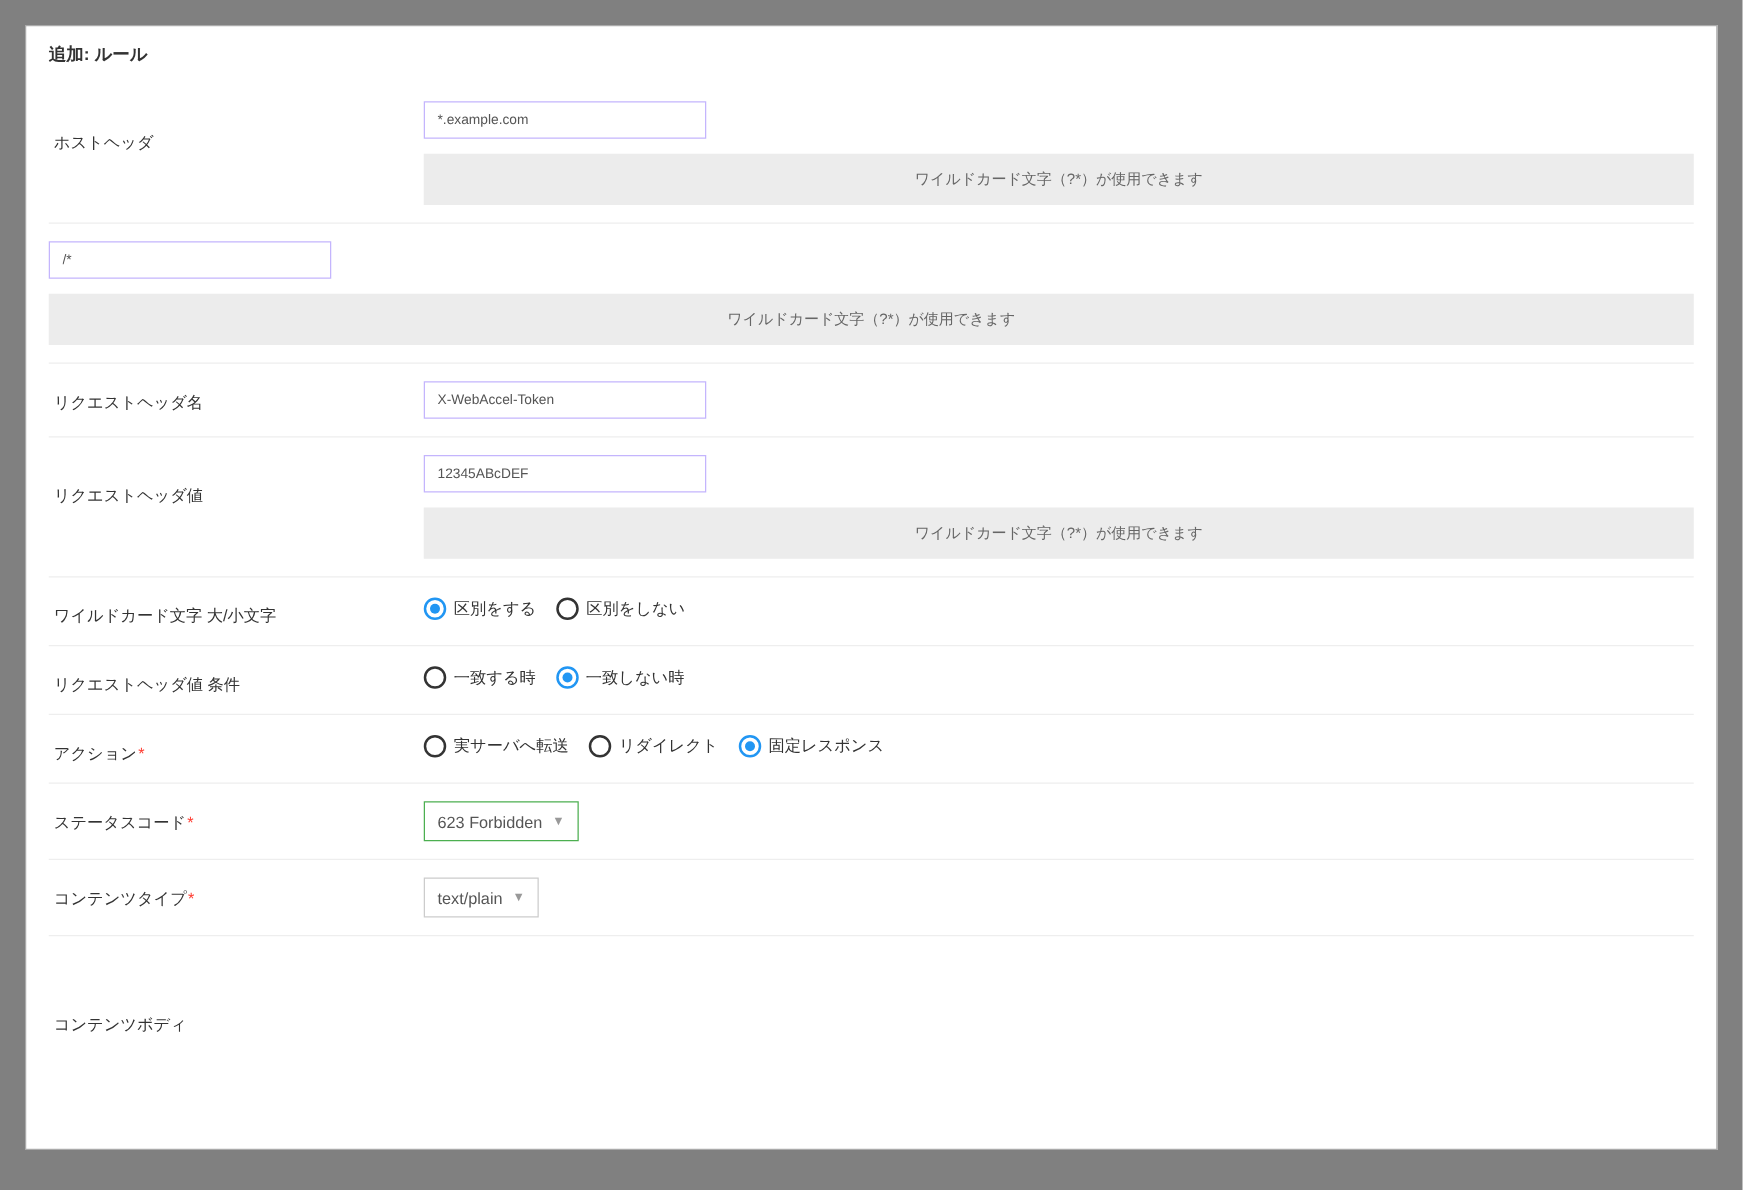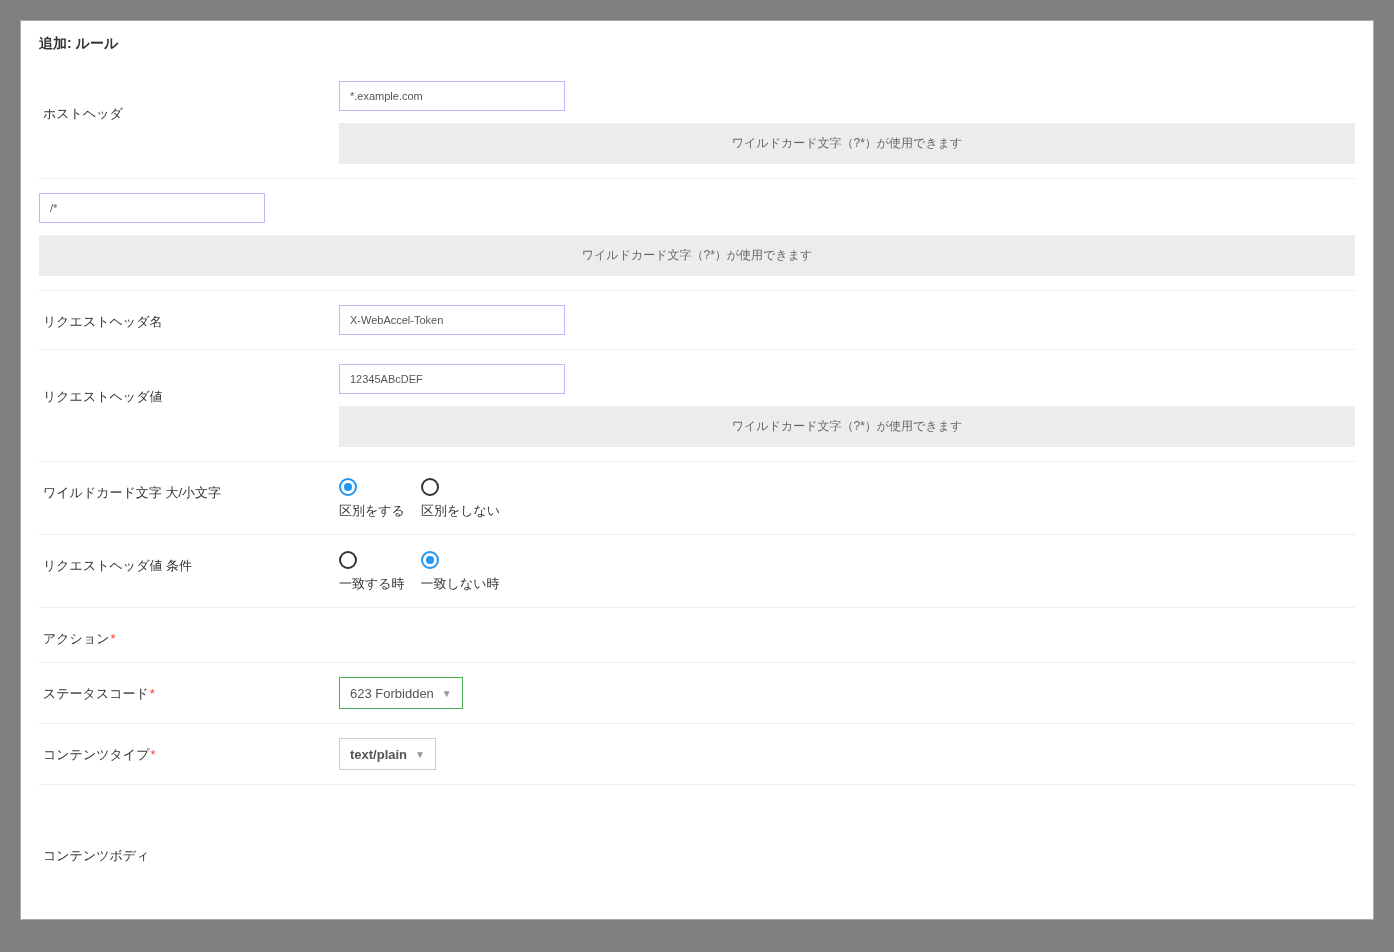--- a/index.html
+++ b/index.html
@@ -73,24 +73,23 @@
       text-align: center;
     }
     .radio-group {
       display: flex;
       gap: 16px;
       align-items: center;
       padding-top: 2px;
     }
     .radio-item {
       display: flex;
-      align-items: flex-start;
+      align-items: flex-end;
       gap: 6px;
       cursor: pointer;
-      flex-direction: column;
     }
     .radio-circle {
       width: 18px;
       height: 18px;
       border: 2px solid #333;
       border-radius: 50%;
       display: flex;
       align-items: center;
       justify-content: center;
     }
@@ -112,21 +111,20 @@
       border: 1px solid #4CAF50;
       height: 32px;
       padding: 0 10px;
       font-size: 13px;
       color: #555;
       cursor: pointer;
       gap: 8px;
     }
     .select-box.grey {
       border-color: #ccc;
-      font-weight: bold;
     }
     .select-arrow {
       font-size: 10px;
       color: #999;
     }
     .textarea-input {
       width: 100%;
       height: 110px;
       border: 1px solid #4CAF50;
       padding: 8px;
@@ -206,20 +204,38 @@
             <span class="radio-label">一致しない時</span>
           </div>
         </div>
       </div>
     </div>
 
     <div class="form-row">
       <div class="form-label">
         <span>アクション</span><span class="required">*</span>
       </div>
+      <div class="form-control">
+        <div class="radio-group">
+          <div class="radio-item">
+            <span class="radio-circle"></span>
+            <span class="radio-label">実サーバへ転送</span>
+          </div>
+          <div class="radio-item">
+            <span class="radio-circle"></span>
+            <span class="radio-label">リダイレクト</span>
+          </div>
+          <div class="radio-item">
+            <span class="radio-circle selected">
+                <span class="radio-dot"></span>
+              </span>
+            <span class="radio-label">固定レスポンス</span>
+          </div>
+        </div>
+      </div>
     </div>
 
     <div class="form-row">
       <div class="form-label">
         <span>ステータスコード</span><span class="required">*</span>
       </div>
       <div class="form-control">
         <div class="select-box">
           <span>623 Forbidden</span>
           <span class="select-arrow">▼</span>

